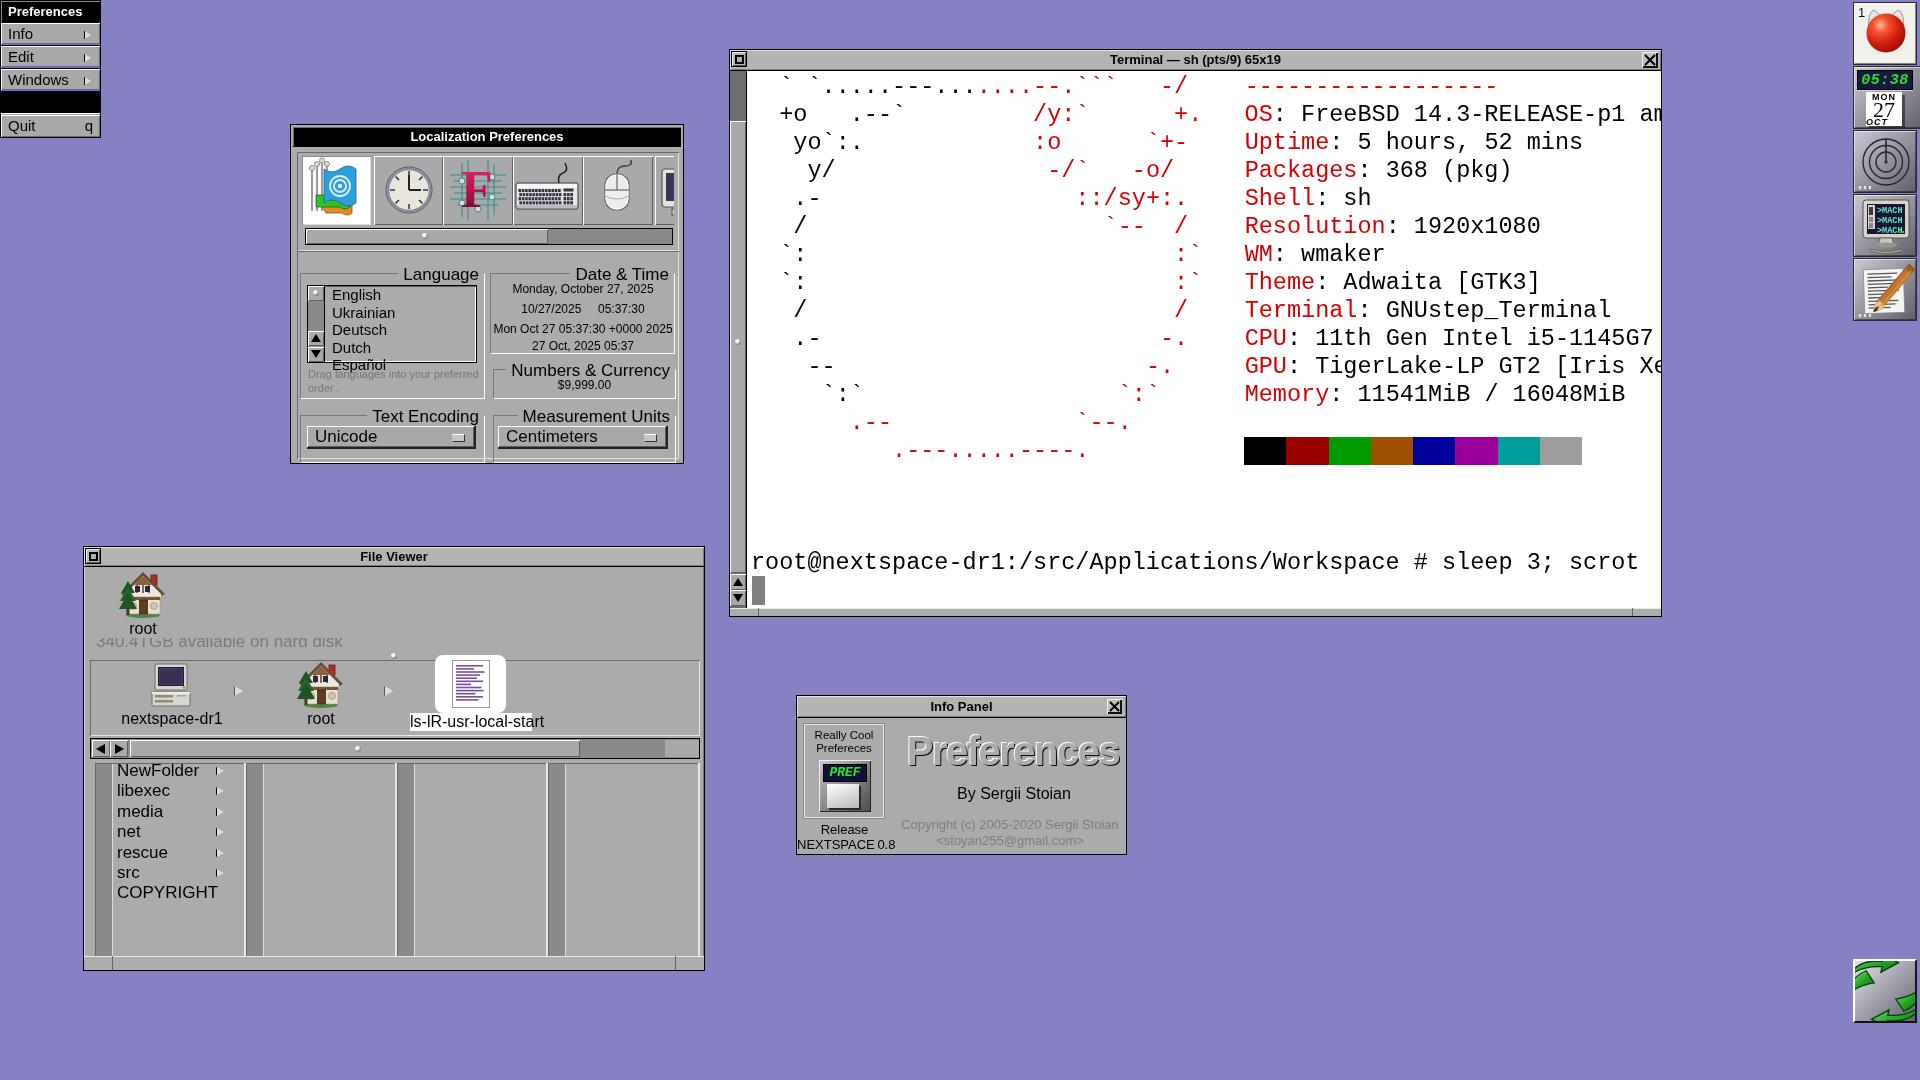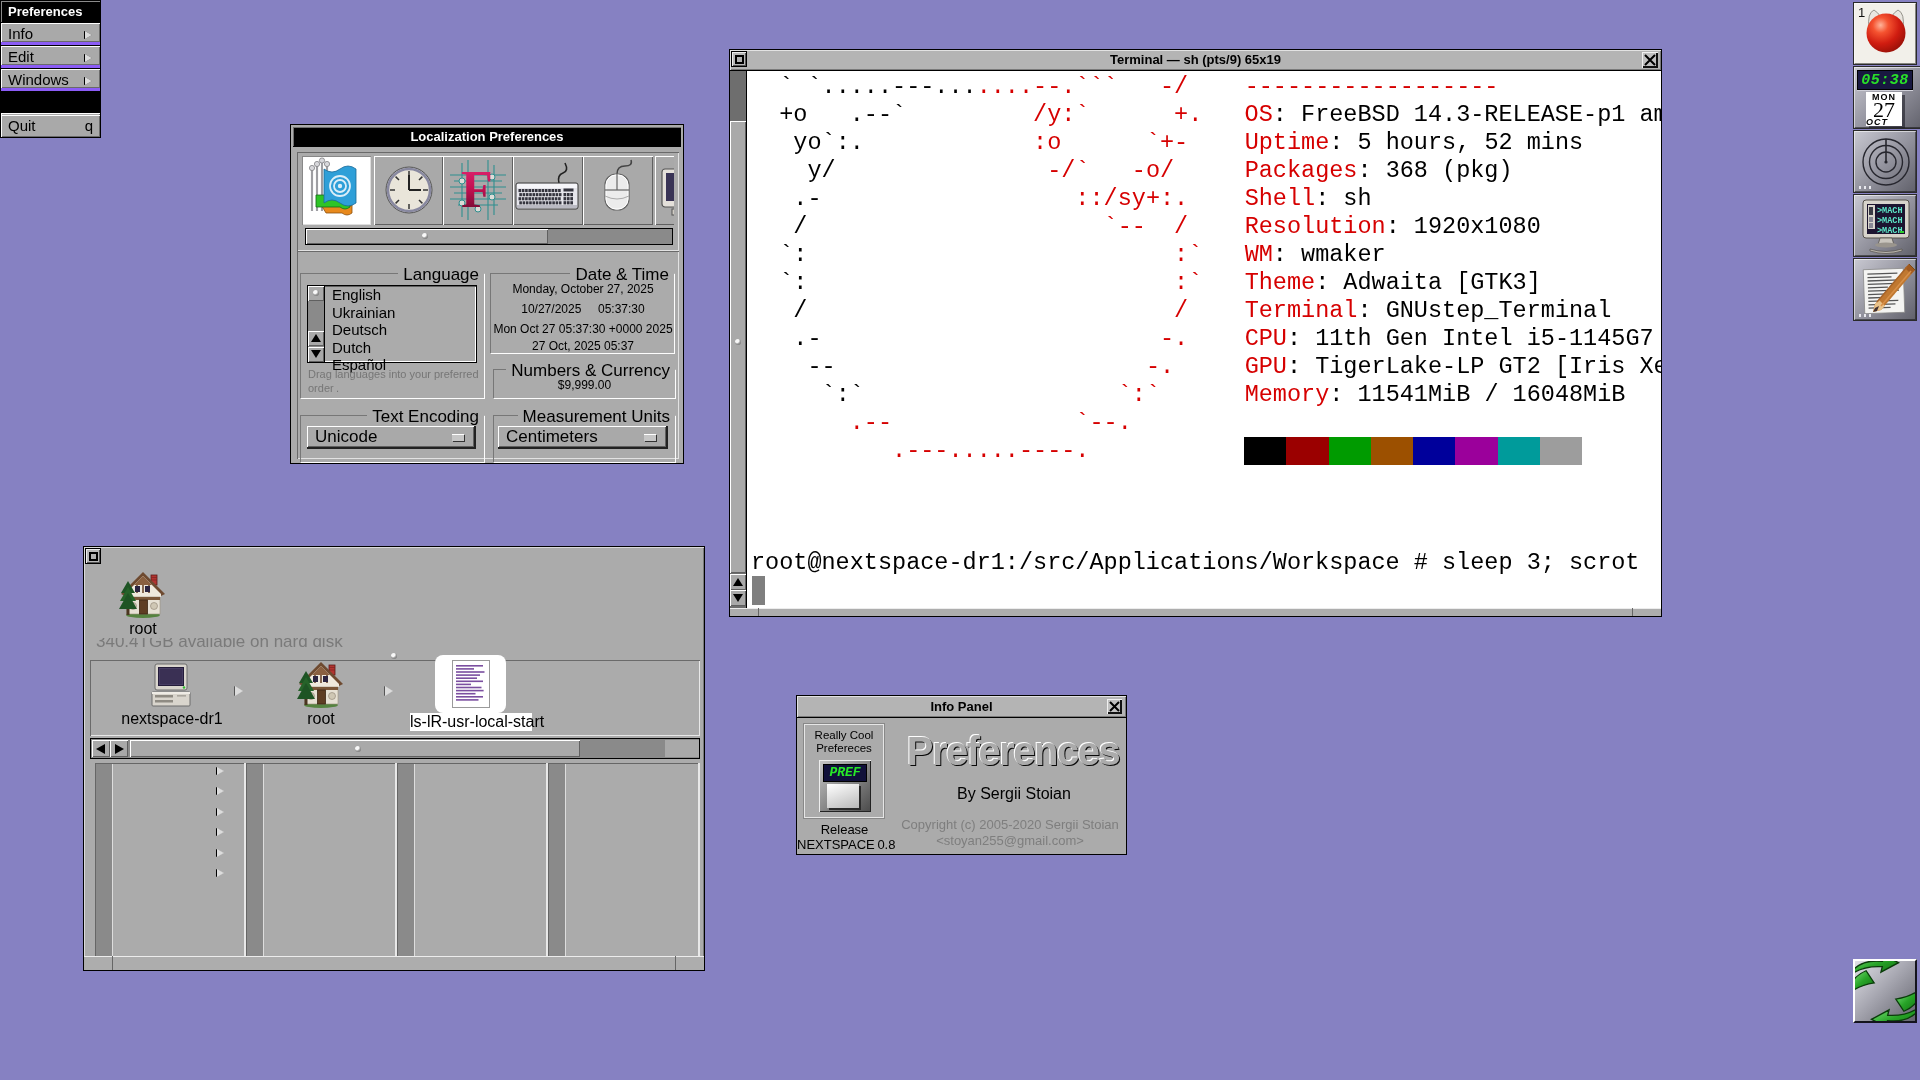--- a/index.html
+++ b/index.html
@@ -15,21 +15,21 @@
 .sunken { box-shadow: inset 1px 1px 0 #606060, inset -1px -1px 0 #ffffff; }
 .dimple { position:absolute; width:6px; height:6px; border-radius:50%;
   background: radial-gradient(circle at 35% 30%, #f8f8f8 0 30%, #9a9a9a 55%, #5c5c5c 100%); }
 .mini { position:absolute; width:16px; height:16px; background:#b8b8b8;
   box-shadow: inset 1px 1px 0 #ececec, inset -1px -1px 0 #555; border:1px solid #000; }
 .mini .inner { position:absolute; left:3px; top:3px; width:9px; height:9px; border:2px solid #000; background:#b0b0b0; }
 .closebtn { position:absolute; width:16px; height:16px; background:#c0c0c0;
   box-shadow: inset 1px 1px 0 #f0f0f0, inset -2px -2px 0 #111; }
 .closebtn svg { position:absolute; left:2px; top:2px; }
 .menu-item { position:absolute; left:1px; width:99px; height:22px; background:#a9a9a9;
-  box-shadow: inset 1px 1px 0 #fdfdfd, inset -1px -1px 0 #6a6a6a; border-bottom:3px solid #8b5cf6;
+  box-shadow: inset 1px 1px 0 #fdfdfd, inset -1px -1px 0 #6a6a6a; border-bottom:1px solid #8b5cf6;
   font-size:15px; color:#000; line-height:21px; padding-left:7px; }
 .menu-item .key { position:absolute; right:7px; top:0; }
 .subarrow { position:absolute; right:8px; top:8px; width:0; height:0;
   border-left:7px solid #dcdcdc; border-top:4px solid transparent; border-bottom:4px solid transparent;
   filter: drop-shadow(-1px 0 0 #000) drop-shadow(0.5px 0.5px 0 #444); }
 .grp { position:absolute; border:1px solid; border-color:#777 #fdfdfd #fdfdfd #777; }
 .grplabel { position:absolute; top:-9px; left:0; right:0; text-align:right; font-size:17px; }
 .grplabel span { background:#ababab; padding:0 5px; }
 </style>
 </head>
@@ -332,20 +332,21 @@
   <div class="grp" style="left:202px;top:290px;width:183px;height:48px;">
     <div class="grplabel"><span>Measurement Units</span></div>
   </div>
   <div class="abs raised" style="left:207px;top:301px;width:170px;height:23px;background:#a9a9a9;border-right:2px solid #222;border-bottom:2px solid #222;">
     <div style="font-size:17px;line-height:21px;padding-left:8px;">Centimeters</div>
     <div class="abs" style="right:10px;top:8px;width:12px;height:7px;background:#c6c6c6;box-shadow:1px 1px 0 #333, inset 0 1px 0 #fff;"></div>
   </div>
 </div>
 
 <div class="win" style="left:83px;top:546px;width:622px;height:425px;box-shadow:inset 1px 1px 0 #dadada, inset -1px -1px 0 #787878;">
+  <div class="tb" style="height:20px;font-size:13px;line-height:19px;">File Viewer</div>
   <div class="mini" style="left:1px;top:1px;">
       <div class="inner"></div>
     </div>
 
   <div class="abs" style="left:0;top:20px;width:620px;height:89px;">
     <svg class="abs" style="left:35px;top:4px;" width="48" height="48" viewBox="0 0 48 48" id="house1">
  <polygon points="23,42 36,42 36,46 12,46" fill="#4e7a44"></polygon>
  <ellipse cx="24" cy="44" rx="17" ry="3" fill="#55833f"></ellipse>
  <rect x="32" y="4" width="6" height="10" fill="#b23430" stroke="#5d1b18" stroke-width="0.8"></rect>
  <line x1="32" y1="6.5" x2="38" y2="6.5" stroke="#7d2421" stroke-width="0.7"></line>
@@ -446,20 +447,21 @@
     </div>
     <div class="abs raised" style="left:39px;top:1px;width:450px;height:17px;background:#a9a9a9;"></div>
     <div class="abs" style="left:574px;top:1px;width:34px;height:17px;background:#a9a9a9;"></div>
     <div class="dimple" style="left:264px;top:7px;"></div>
   </div>
 
   <div class="abs" style="left:6px;top:216px;width:610px;height:194px;">
 
     <div class="abs" style="left:5px;top:0;width:18px;height:194px;background:#8a8a8a;box-shadow:inset 1px 1px 0 #666, inset -1px -1px 0 #ddd;"></div>
     <div class="abs" style="left:23px;top:0;width:131px;height:194px;border-top:1px solid #666;">
+      <div style="font-size:17px;line-height:20.4px;padding-left:4px;color:#000;margin-top:-3px;">NewFolder<br>libexec<br>media<br>net<br>rescue<br>src<br>COPYRIGHT</div>
       <div style="position:absolute;right:20px;top:3px;font-size:0;">
         <div style="width:0;height:0;border-left:7px solid #dcdcdc;border-top:4px solid transparent;border-bottom:4px solid transparent;filter:drop-shadow(-1px 0 0 #000);margin-bottom:12.4px;"></div>
         <div style="width:0;height:0;border-left:7px solid #dcdcdc;border-top:4px solid transparent;border-bottom:4px solid transparent;filter:drop-shadow(-1px 0 0 #000);margin-bottom:12.4px;"></div>
         <div style="width:0;height:0;border-left:7px solid #dcdcdc;border-top:4px solid transparent;border-bottom:4px solid transparent;filter:drop-shadow(-1px 0 0 #000);margin-bottom:12.4px;"></div>
         <div style="width:0;height:0;border-left:7px solid #dcdcdc;border-top:4px solid transparent;border-bottom:4px solid transparent;filter:drop-shadow(-1px 0 0 #000);margin-bottom:12.4px;"></div>
         <div style="width:0;height:0;border-left:7px solid #dcdcdc;border-top:4px solid transparent;border-bottom:4px solid transparent;filter:drop-shadow(-1px 0 0 #000);margin-bottom:12.4px;"></div>
         <div style="width:0;height:0;border-left:7px solid #dcdcdc;border-top:4px solid transparent;border-bottom:4px solid transparent;filter:drop-shadow(-1px 0 0 #000);"></div>
       </div>
     </div>
     <div class="abs" style="left:154px;top:0;width:2px;height:194px;background:#e8e8e8;"></div>

